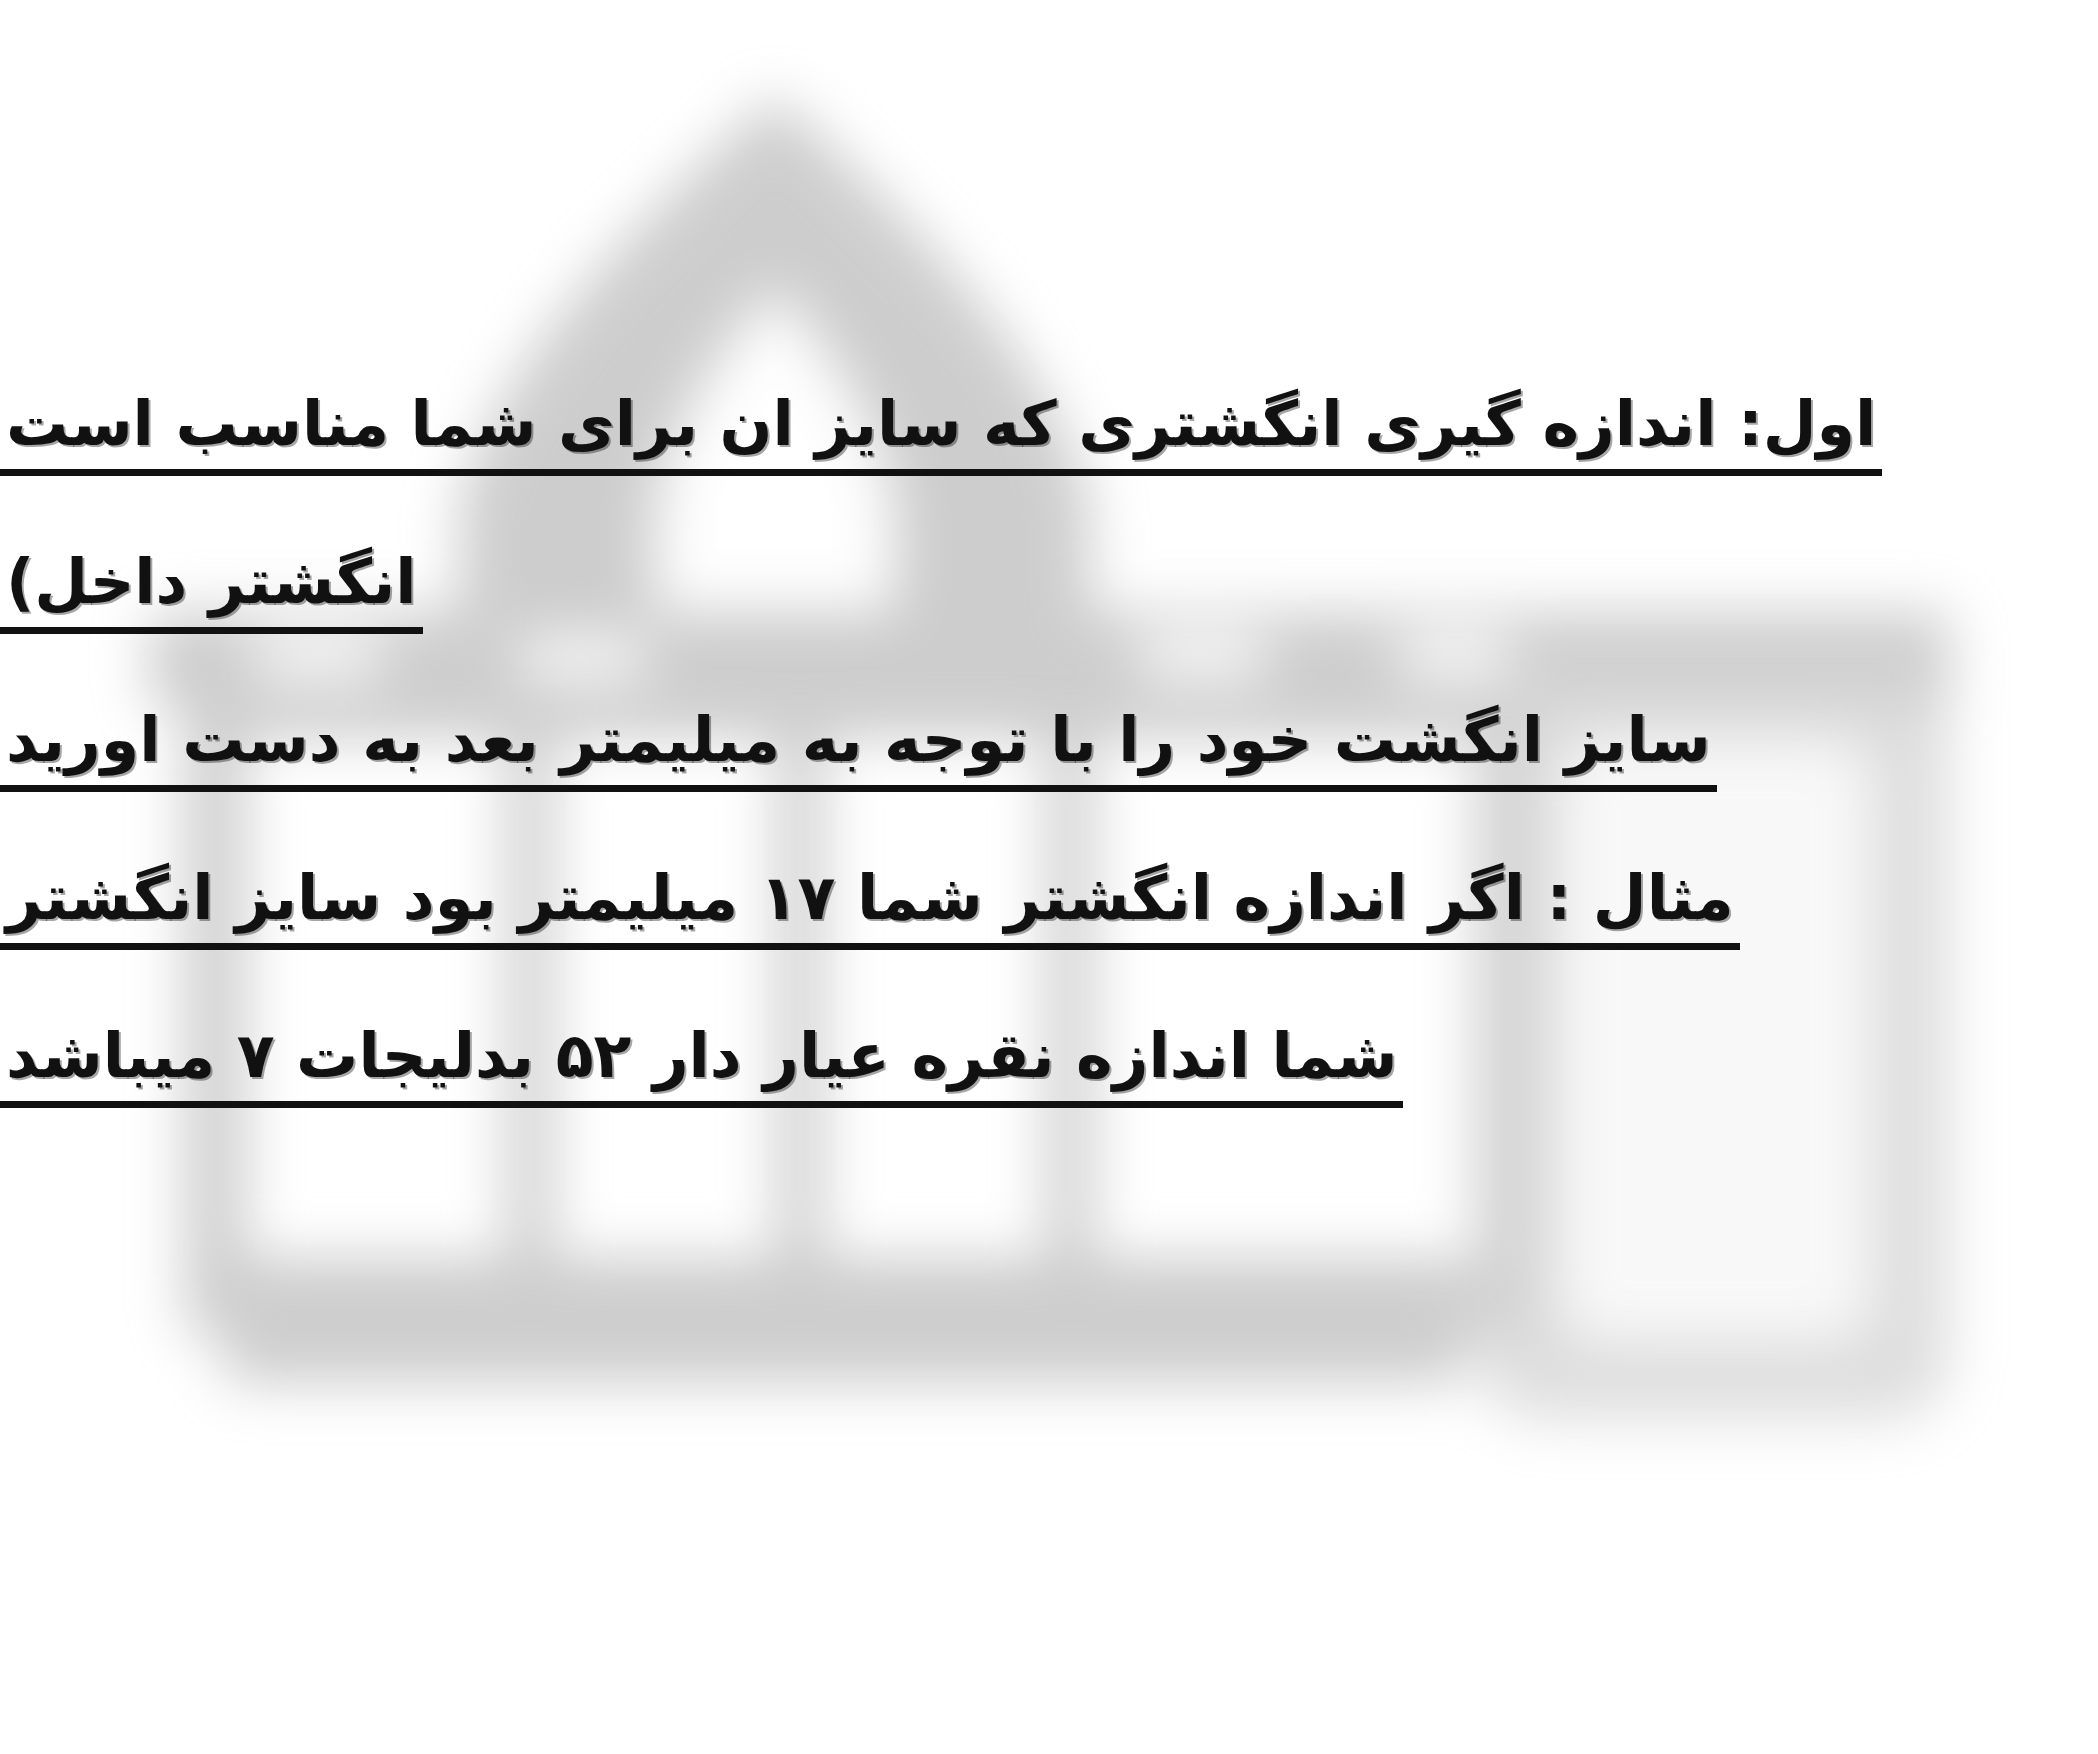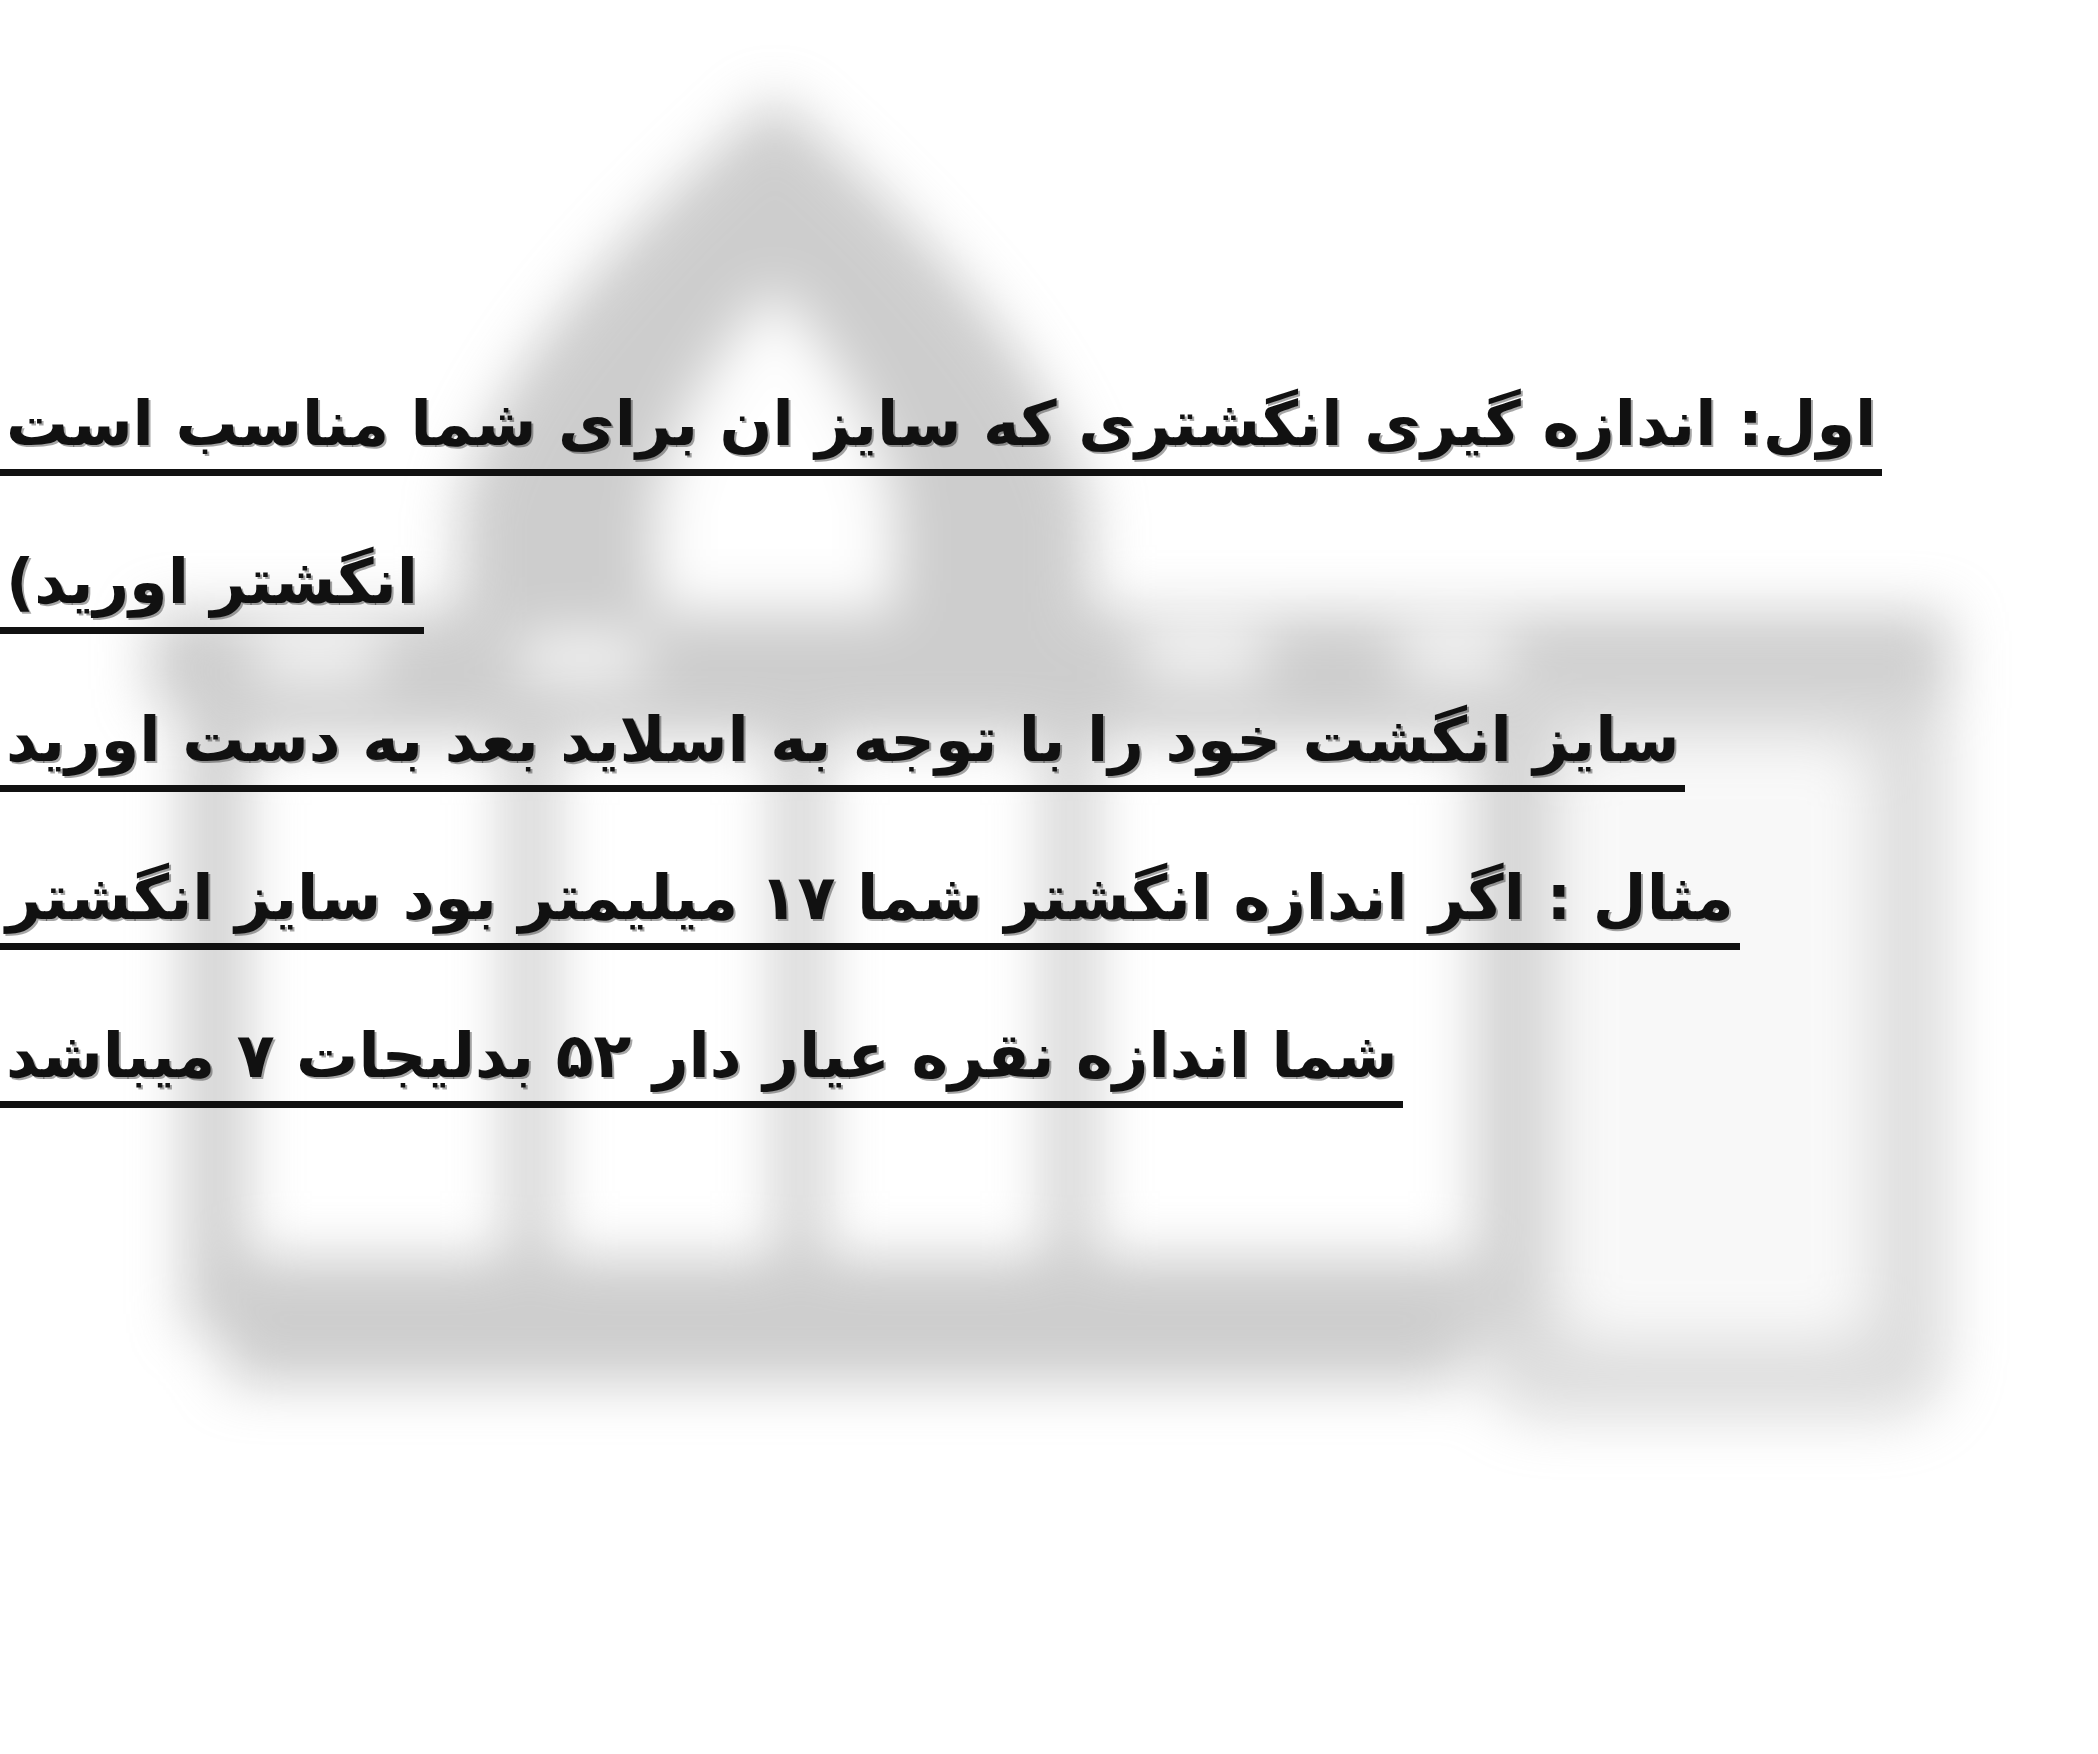--- a/index.html
+++ b/index.html
@@ -76,24 +76,24 @@
 
     <rect x="225" y="1258" width="1240" height="125"></rect>
   </g>
 </svg>
 
 <div class="text-stack" dir="rtl">
   <div class="line">
     <span>اول: اندازه گیری انگشتری که سایز ان برای شما مناسب است</span>
   </div>
   <div class="line">
-    <span>انگشتر اورید)</span>
+    <span>انگشتر داخل)</span>
   </div>
   <div class="line">
-    <span>سایز انگشت خود را با توجه به اسلاید بعد به دست اورید</span>
+    <span>سایز انگشت خود را با توجه به میلیمتر بعد به دست اورید</span>
   </div>
   <div class="line">
     <span>مثال : اگر اندازه انگشتر شما ۱۷ میلیمتر بود سایز انگشتر</span>
   </div>
   <div class="line">
     <span>شما اندازه نقره عیار دار ۵۲ بدلیجات ۷ میباشد</span>
   </div>
 </div>
 
 </body></html>

